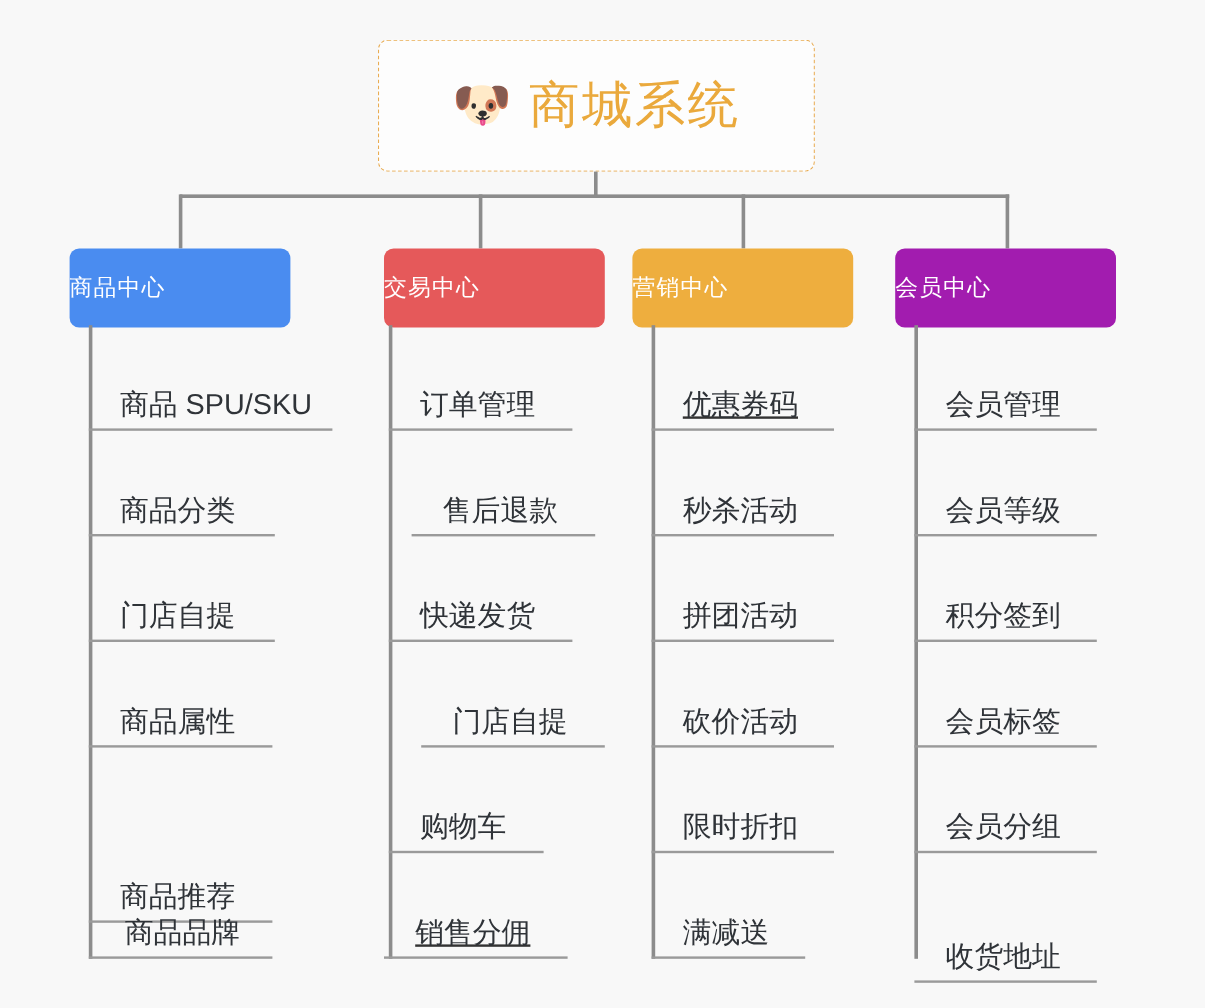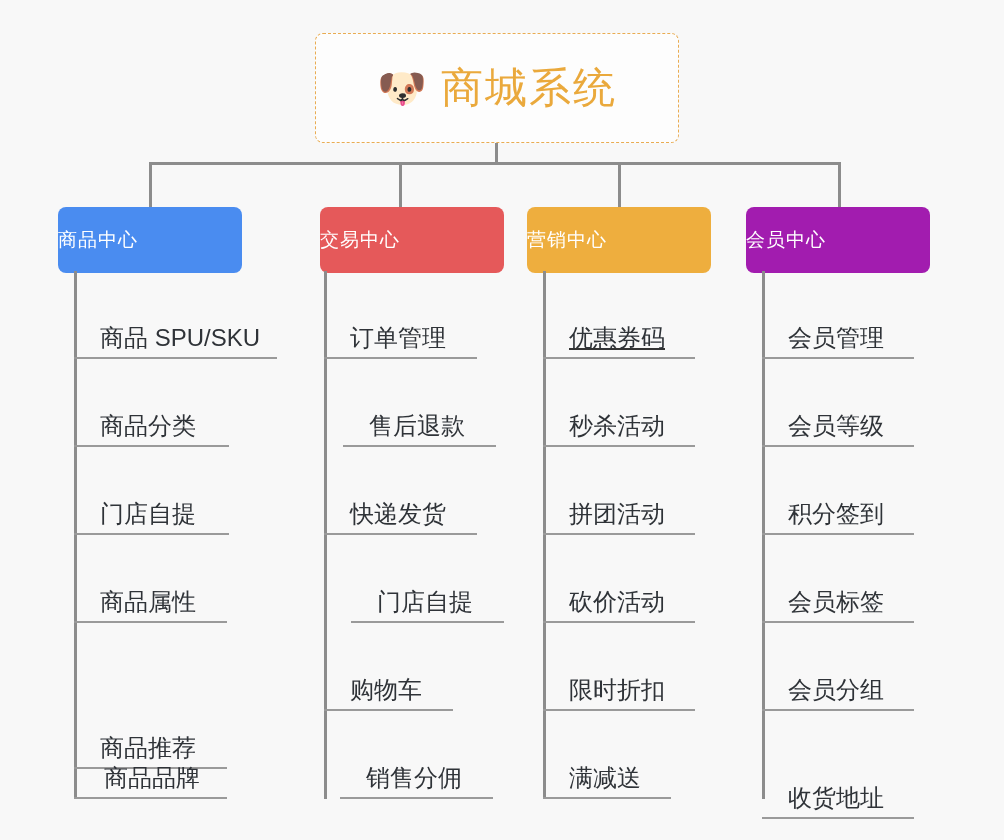--- a/index.html
+++ b/index.html
@@ -164,21 +164,21 @@
       </div>
       <div class="leaf" style="left: 324px; top: 447px; width: 153px;">
         <span class="leaf-label">快递发货</span>
       </div>
       <div class="leaf" style="left: 308px; top: 535px; width: 153px; margin-left: 43px;">
         <span class="leaf-label">门店自提</span>
       </div>
       <div class="leaf" style="left: 324px; top: 623px; width: 129px;">
         <span class="leaf-label">购物车</span>
       </div>
-      <div class="leaf" style="left: 340px; top: 711px; width: 153px;">
+      <div class="leaf" style="left: 320px; top: 711px; width: 153px; text-decoration: underline;">
         <span class="leaf-label">销售分佣</span>
       </div>
       <div class="conn conn-drop" style="left: 618px;"></div>
       <div class="category" style="left: 527px; width: 184px; background: rgb(238, 174, 62);">
         <span>营销中心</span>
       </div>
       <div class="branch-spine" style="left: 543px; height: 528px;"></div>
       <div class="leaf" style="left: 543px; top: 271px; width: 152px; text-decoration: underline;">
         <span class="leaf-label">优惠券码</span>
       </div>

